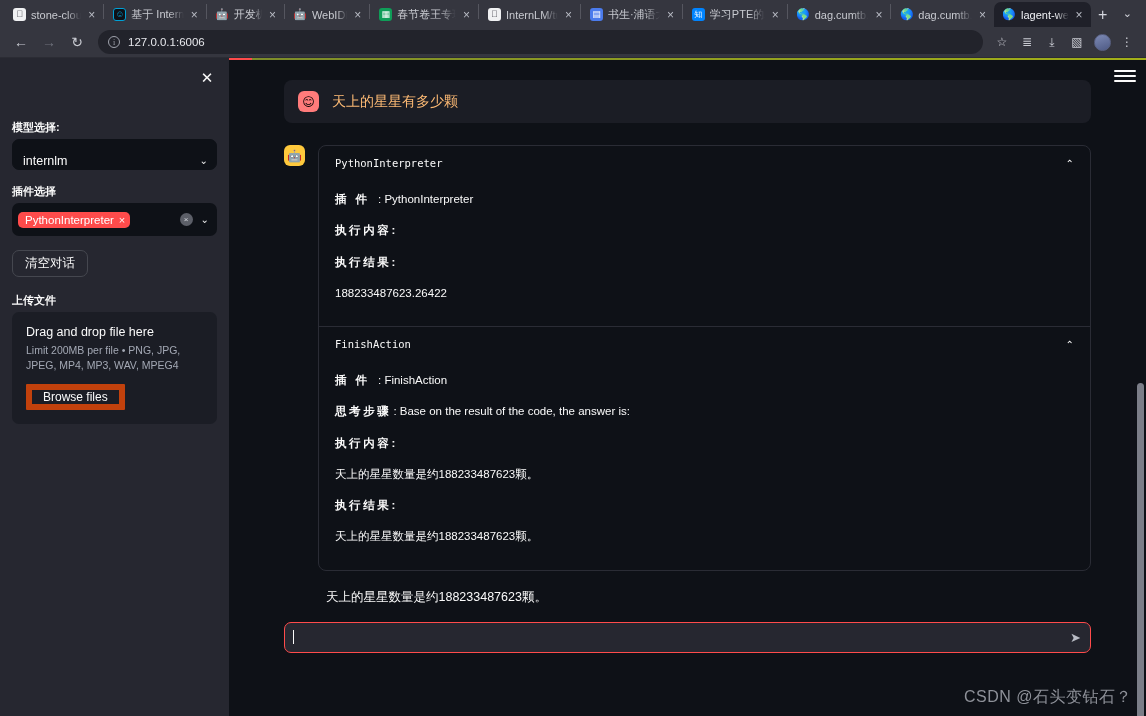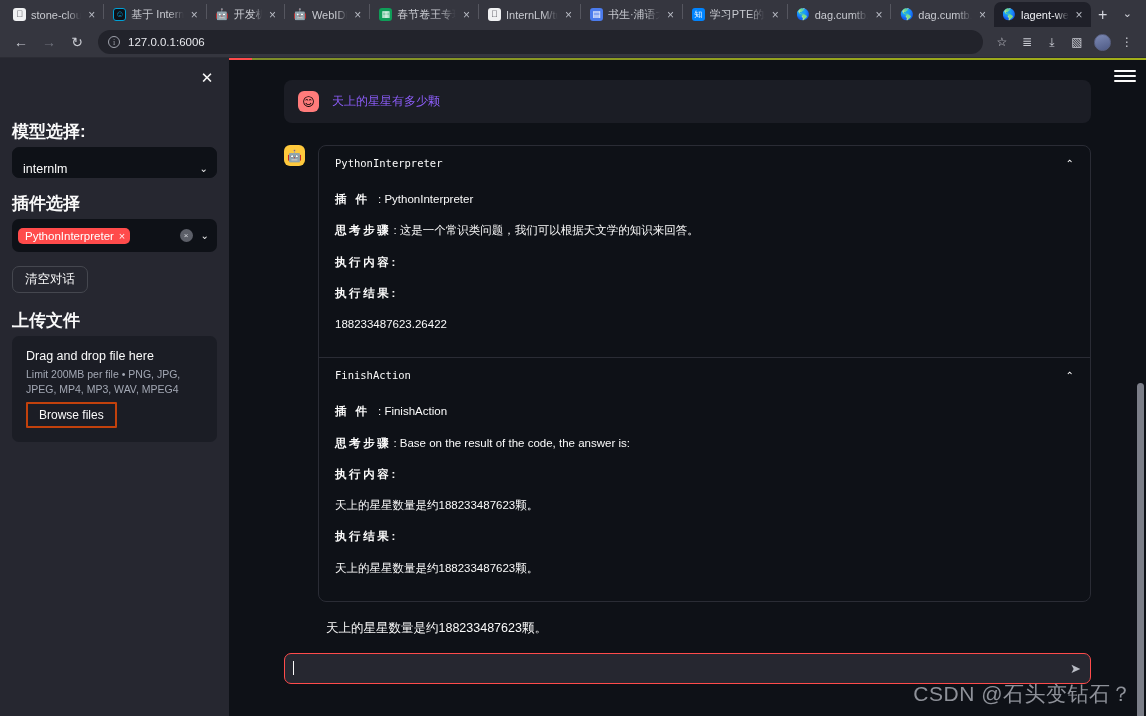--- a/index.html
+++ b/index.html
@@ -65,21 +65,21 @@
   
   .page { flex: 1 1 auto; display: flex; position: relative; background: #0e1117; overflow: hidden; }
   .accentline { position: absolute; top: 0; left: 0; right: 0; height: 2px;
                 background: linear-gradient(90deg,#ff4b4b 0%, #ff4b4b 22%, #7d8c2a 22%, #a3b018 100%); }
 
   
   .sidebar { width: 229px; flex: 0 0 229px; background: #262730; position: relative;
              padding: 0 12px; }
   .side-close { position: absolute; top: 10px; right: 12px; color: #fafafa; font-size: 15px;
                 width: 20px; height: 20px; display: flex; align-items: center; justify-content: center; }
-  .side-label { color: #fafafa; font-size: 17px; margin: 0 0 4px 0; font-weight: 400; }
+  .side-label { color: #fafafa; font-size: 11px; margin: 0 0 4px 0; font-weight: 400; }
   .side-label.b { font-weight: 700; }
   .sb-field {
     background: #0e1117; border-radius: 7px; height: 31px; display: flex; align-items: center;
     padding: 12px 8px 0 10px; color: #fafafa; font-size: 12.5px; gap: 6px; border: 1px solid #0e1117;
   }
   .sb-field .val { flex: 1 1 auto; }
   .sb-chev { color: #fafafa; font-size: 10px; opacity: .95; }
   .sb-multi { background: #0e1117; border-radius: 7px; min-height: 33px; display: flex;
               align-items: center; padding: 4px 6px 4px 6px; gap: 4px; }
   .pill { background: #ff4b4b; color: #fff; font-size: 11.5px; border-radius: 5px;
@@ -89,39 +89,39 @@
               font-size: 8px; display: flex; align-items: center; justify-content: center; }
   .btn-outline {
     display: inline-flex; align-items: center; justify-content: center;
     background: transparent; border: 1px solid #45474f; color: #fafafa;
     border-radius: 7px; height: 27px; padding: 0 12px; font-size: 12.5px; margin-top: 14px;
   }
   .dropzone { background: #1b1d25; border-radius: 7px; padding: 13px 14px 14px 14px; margin-top: 4px; }
   .dz-title { color: #fafafa; font-size: 12.5px; font-weight: 400; margin-bottom: 4px; }
   .dz-sub { color: #a3a8b4; font-size: 10.5px; line-height: 1.45; }
   .dz-btn { display: inline-flex; align-items: center; justify-content: center;
-            border: 2px solid #c2410c; border-radius: 1px; color: #fafafa;
-            height: 26px; padding: 0 11px; font-size: 12px; margin-top: 5px; }
+            border: 6px solid #c2410c; border-radius: 1px; color: #fafafa;
+            height: 26px; padding: 0 11px; font-size: 12px; margin-top: 11px; }
 
   
   .main { flex: 1 1 auto; position: relative; overflow: hidden; }
   .menu-ico { position: absolute; top: 9px; right: 10px; width: 22px; height: 18px;
               display: flex; flex-direction: column; justify-content: center; gap: 3px; }
   .menu-ico i { display: block; height: 2px; background: #fafafa; border-radius: 1px; }
   .chatwrap { padding: 22px 55px 0 55px; height: 100%; }
 
   .msg-user {
     background: #1b1d25; border-radius: 8px; padding: 11px 14px;
     display: flex; align-items: center; gap: 13px;
   }
   .avatar { width: 21px; height: 21px; border-radius: 6px; flex: 0 0 21px;
             display: flex; align-items: center; justify-content: center; font-size: 12px; line-height: 1; }
   .avatar.user { background: #ff7b7b; }
   .avatar.bot  { background: #ffc93c; }
-  .msg-user .txt { color: #8b5cf6; font-size: 12px; }
+  .msg-user .txt { color: #fdba74; font-size: 14px; }
 
   .msg-bot { display: flex; gap: 13px; margin-top: 22px; align-items: flex-start; }
   .bot-body { flex: 1 1 auto; border: 1px solid #2a2c35; border-radius: 8px; padding: 0; background: #0e1117; }
 
   .expander { border-bottom: none; }
   .expander + .expander { border-top: 1px solid #2a2c35; }
   .exp-head { display: flex; align-items: center; justify-content: space-between;
               padding: 11px 16px 6px 16px; }
   .exp-title { color: #fafafa; font-size: 10.5px; font-family: "DejaVu Sans Mono", monospace; }
   .exp-chev { color: #fafafa; font-size: 10px; }
@@ -145,21 +145,21 @@
   .inputbar {
     margin: 16px 0 0 0; height: 31px; background: #262730;
     border: 1px solid #ff4b4b; border-radius: 7px;
     display: flex; align-items: center; padding: 0 9px 0 8px; gap: 8px;
   }
   .inputbar .caret { width: 1px; height: 14px; background: #fafafa; }
   .inputbar .ph { flex: 1 1 auto; color: #7a7d88; font-size: 12px; }
   .send { color: #b9bcc5; font-size: 13px; }
 
   .watermark { position: absolute; right: 14px; bottom: 8px; color: #8e9199;
-               font-size: 21px; letter-spacing: .5px; font-family: "Liberation Sans", sans-serif; }
+               font-size: 16px; letter-spacing: .5px; font-family: "Liberation Sans", sans-serif; }
 
   .vscroll { position: absolute; top: 325px; right: 2px; width: 7px; height: 345px;
              background: #7b7e88; border-radius: 4px; }
 </style>
 </head>
 <body>
 
 <div class="browser">
 
   <div class="tabstrip">
@@ -309,23 +309,20 @@
             <div class="expander">
               <div class="exp-head">
                 <span class="exp-title">PythonInterpreter</span>
                 <span class="exp-chev">⌃</span>
               </div>
               <div class="exp-body">
                 <div class="kv">
                   <span class="k spaced">插件</span><span class="v">:&nbsp;</span><span class="v">PythonInterpreter</span>
                 </div>
                 <div class="kv">
-                  <span class="k">思考步骤</span><span class="v">:&nbsp;</span><span class="v">这是一个常识类问题，我们可以根据天文学的知识来回答。</span>
-                </div>
-                <div class="kv">
                   <span class="k">执行内容:</span>
                 </div>
                 <div class="kv">
                   <span class="k">执行结果:</span>
                 </div>
                 <div class="plain">188233487623.26422</div>
               </div>
             </div>
 
             <div class="expander">

